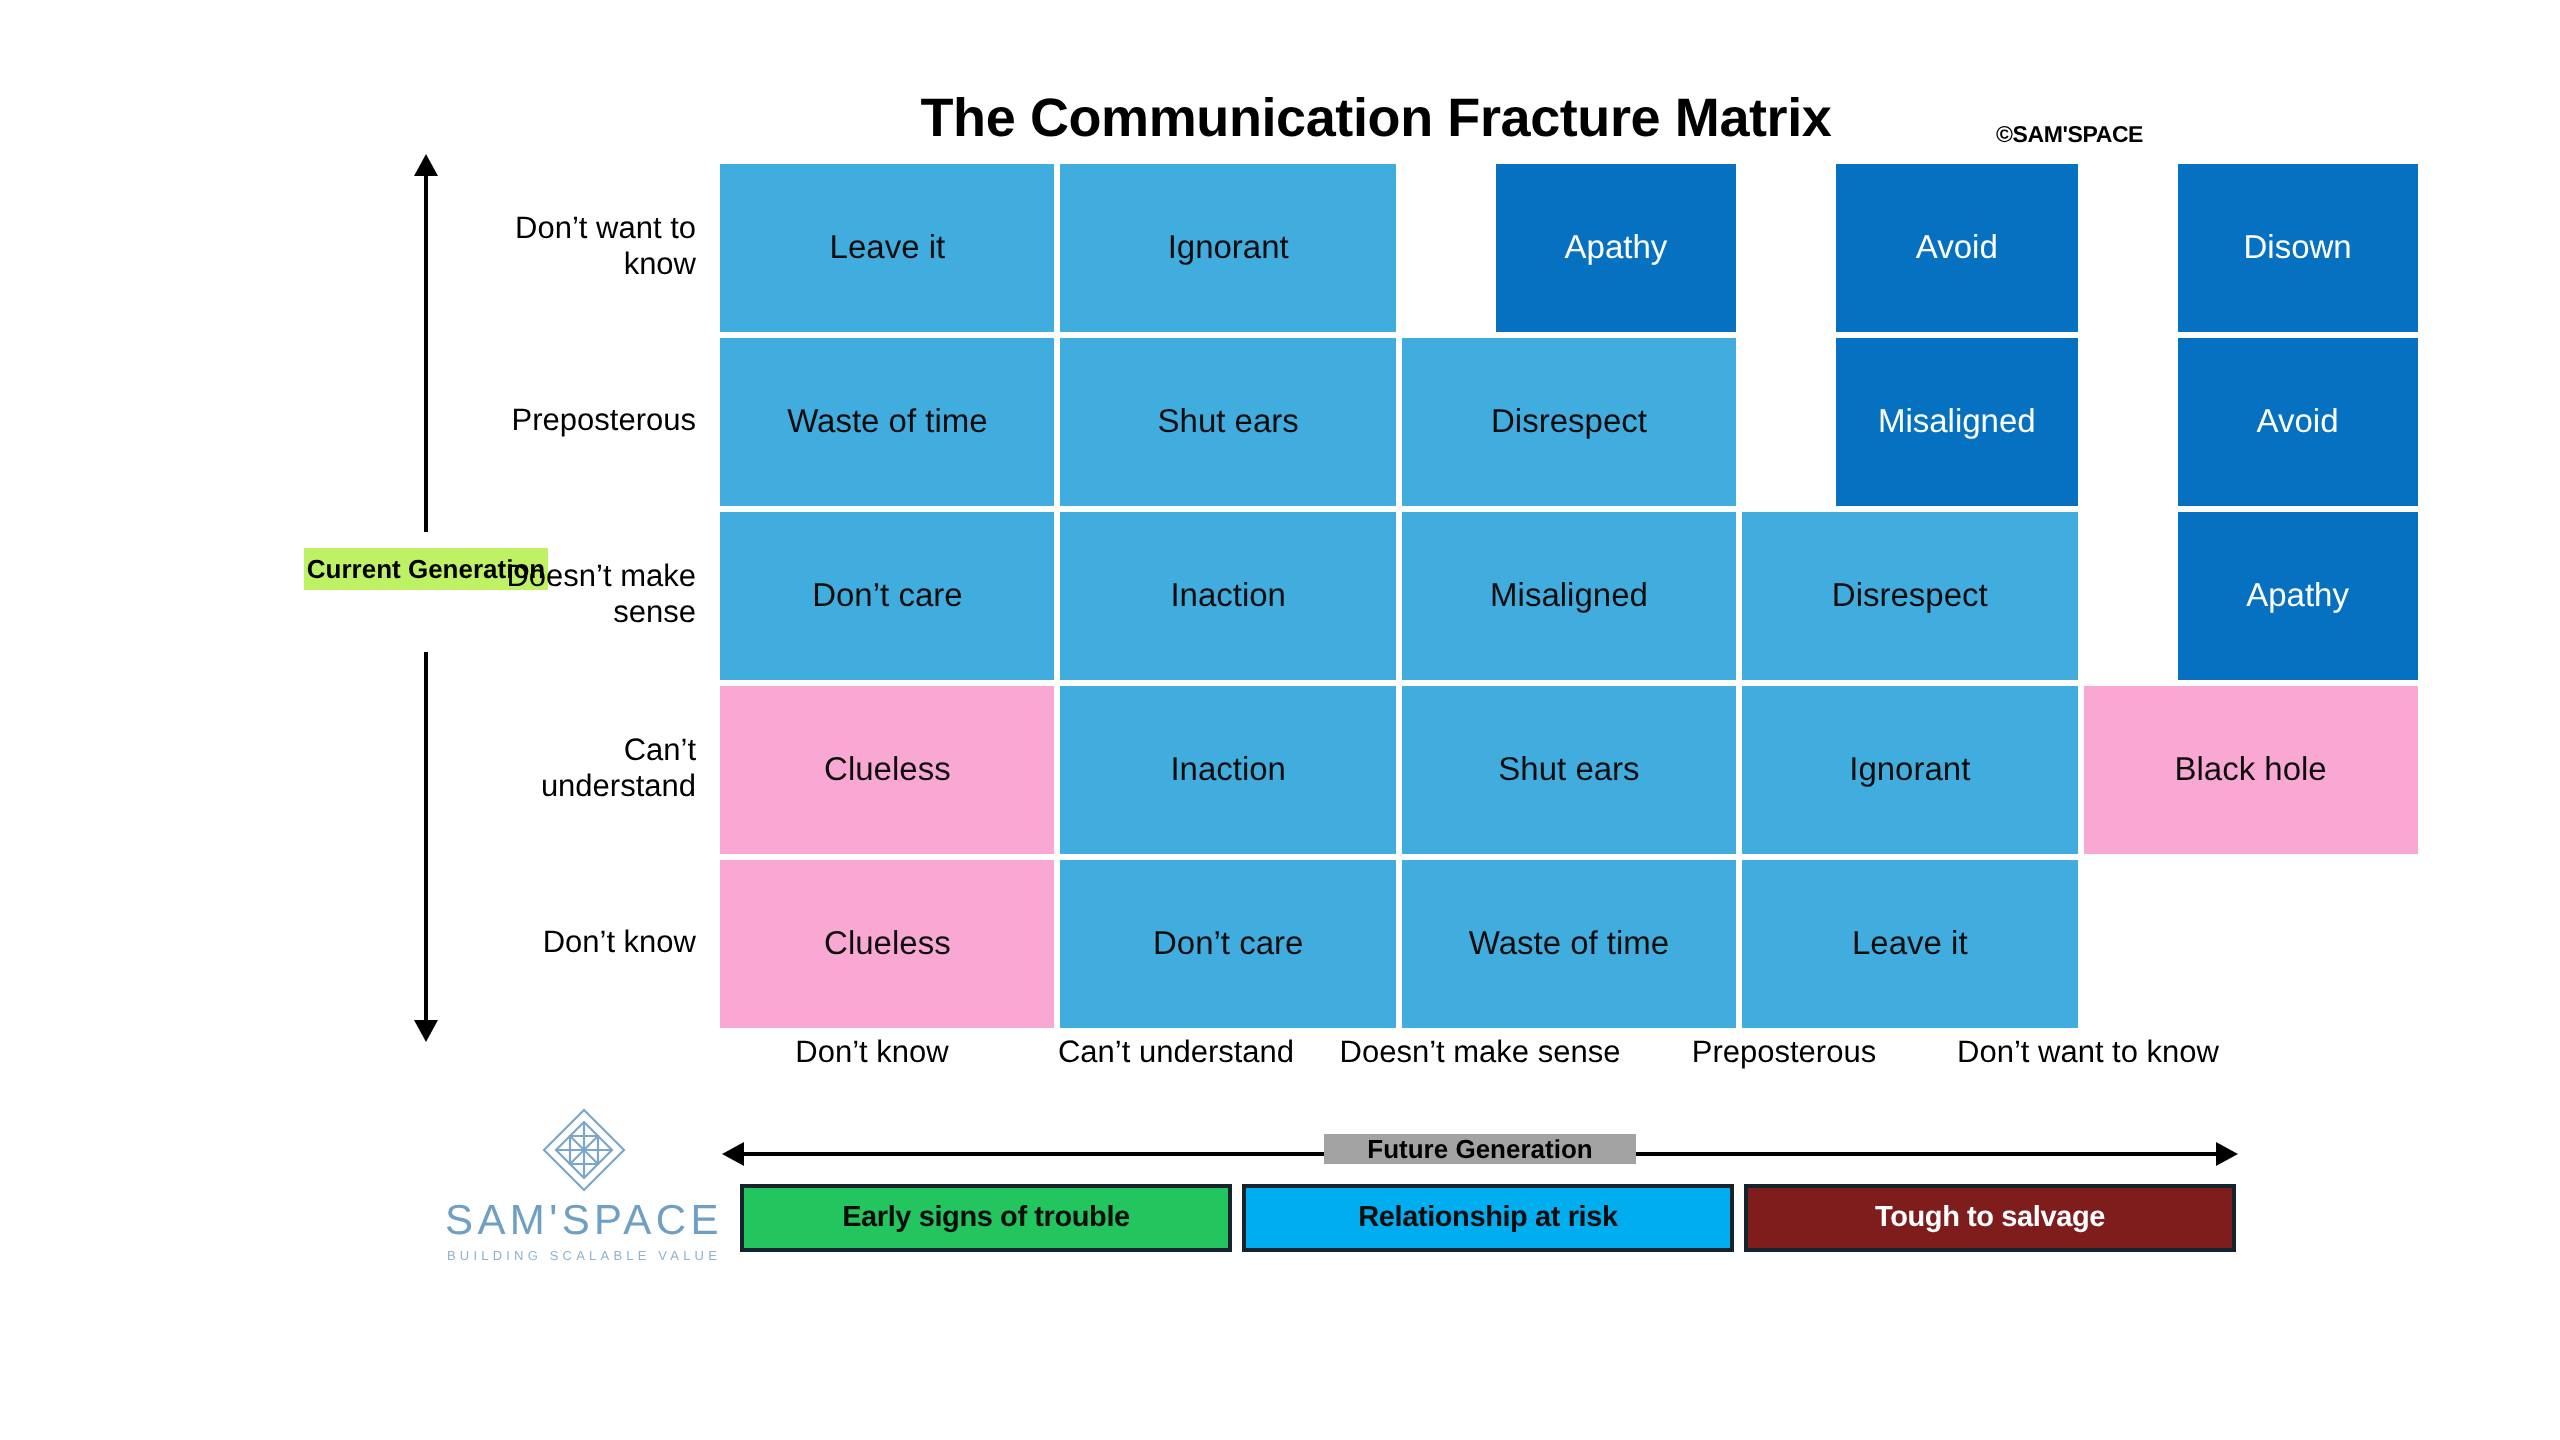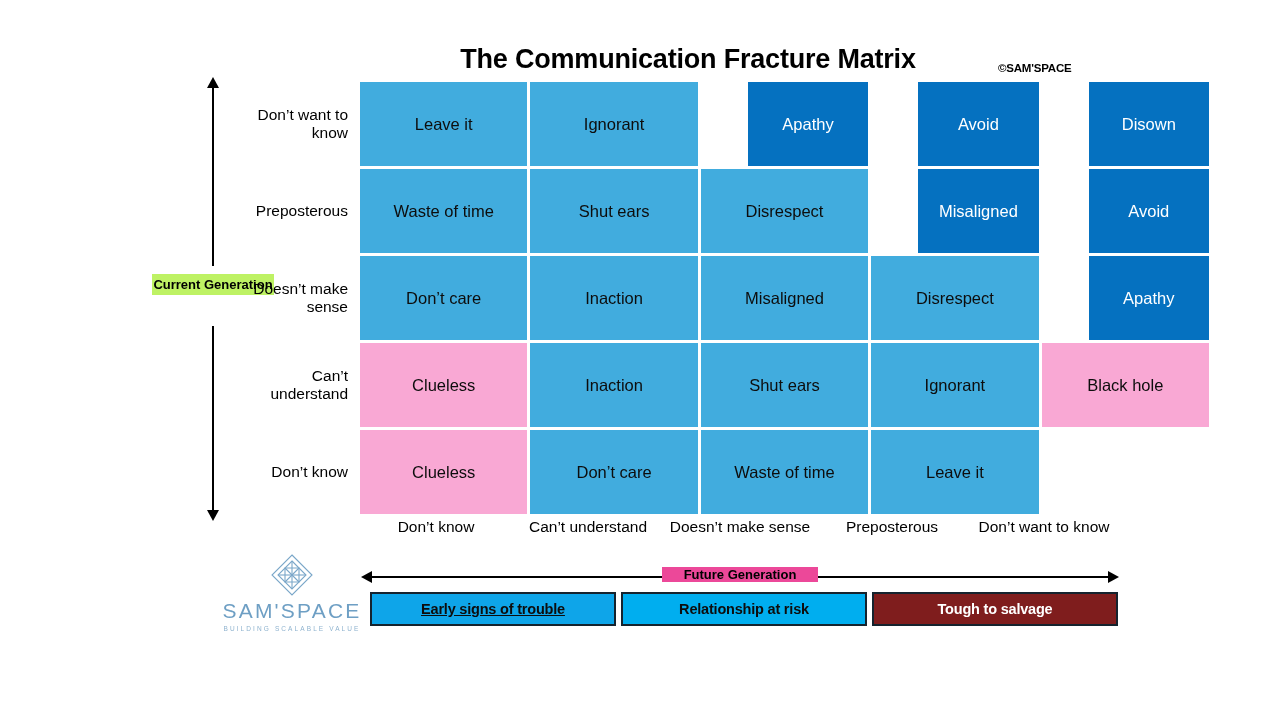--- a/index.html
+++ b/index.html
@@ -173,21 +173,21 @@
   #x-arrow .head-l { left: -1px; border-right: 11px solid #000; }
   #x-arrow .head-r { right: -1px; border-left: 11px solid #000; }
   #x-axis-title {
     position: absolute;
     left: 300px;
     top: -2px;
     width: 156px;
     text-align: center;
     font-size: 13px;
     font-weight: bold;
-    background: #ec4899;
+    background: #a3a3a3;
   }
 
   
   #legend {
     position: absolute;
     left: 370px;
     top: 592px;
     width: 748px;
     height: 34px;
     display: flex;
@@ -287,21 +287,21 @@
 
 <div id="x-arrow">
   <div class="head-l"></div>
   <div class="shaft-l"></div>
   <div class="shaft-r"></div>
   <div class="head-r"></div>
   <div id="x-axis-title">Future Generation</div>
 </div>
 
 <div id="legend">
-    <div class="legend-item" style="background: #0ea5e9; color: rgb(13, 13, 13); text-decoration: underline;">Early signs of trouble</div>
+    <div class="legend-item" style="background: #22c55e; color: rgb(13, 13, 13);">Early signs of trouble</div>
     <div class="legend-item" style="background: rgb(0, 174, 239); color: rgb(13, 13, 13);">Relationship at risk</div>
     <div class="legend-item" style="background: #7f1d1d; color: rgb(255, 255, 255);">Tough to salvage</div>
   </div>
 
 <div id="logo">
   <svg id="logo-mark" width="46" height="46" viewBox="0 0 46 46">
     <g fill="none" stroke="#7aa7c9" stroke-width="1.1">
       <path d="M23 3 L43 23 L23 43 L3 23 Z"></path>
       <path d="M23 9 L37 23 L23 37 L9 23 Z"></path>
       <path d="M23 9 L23 37"></path>

